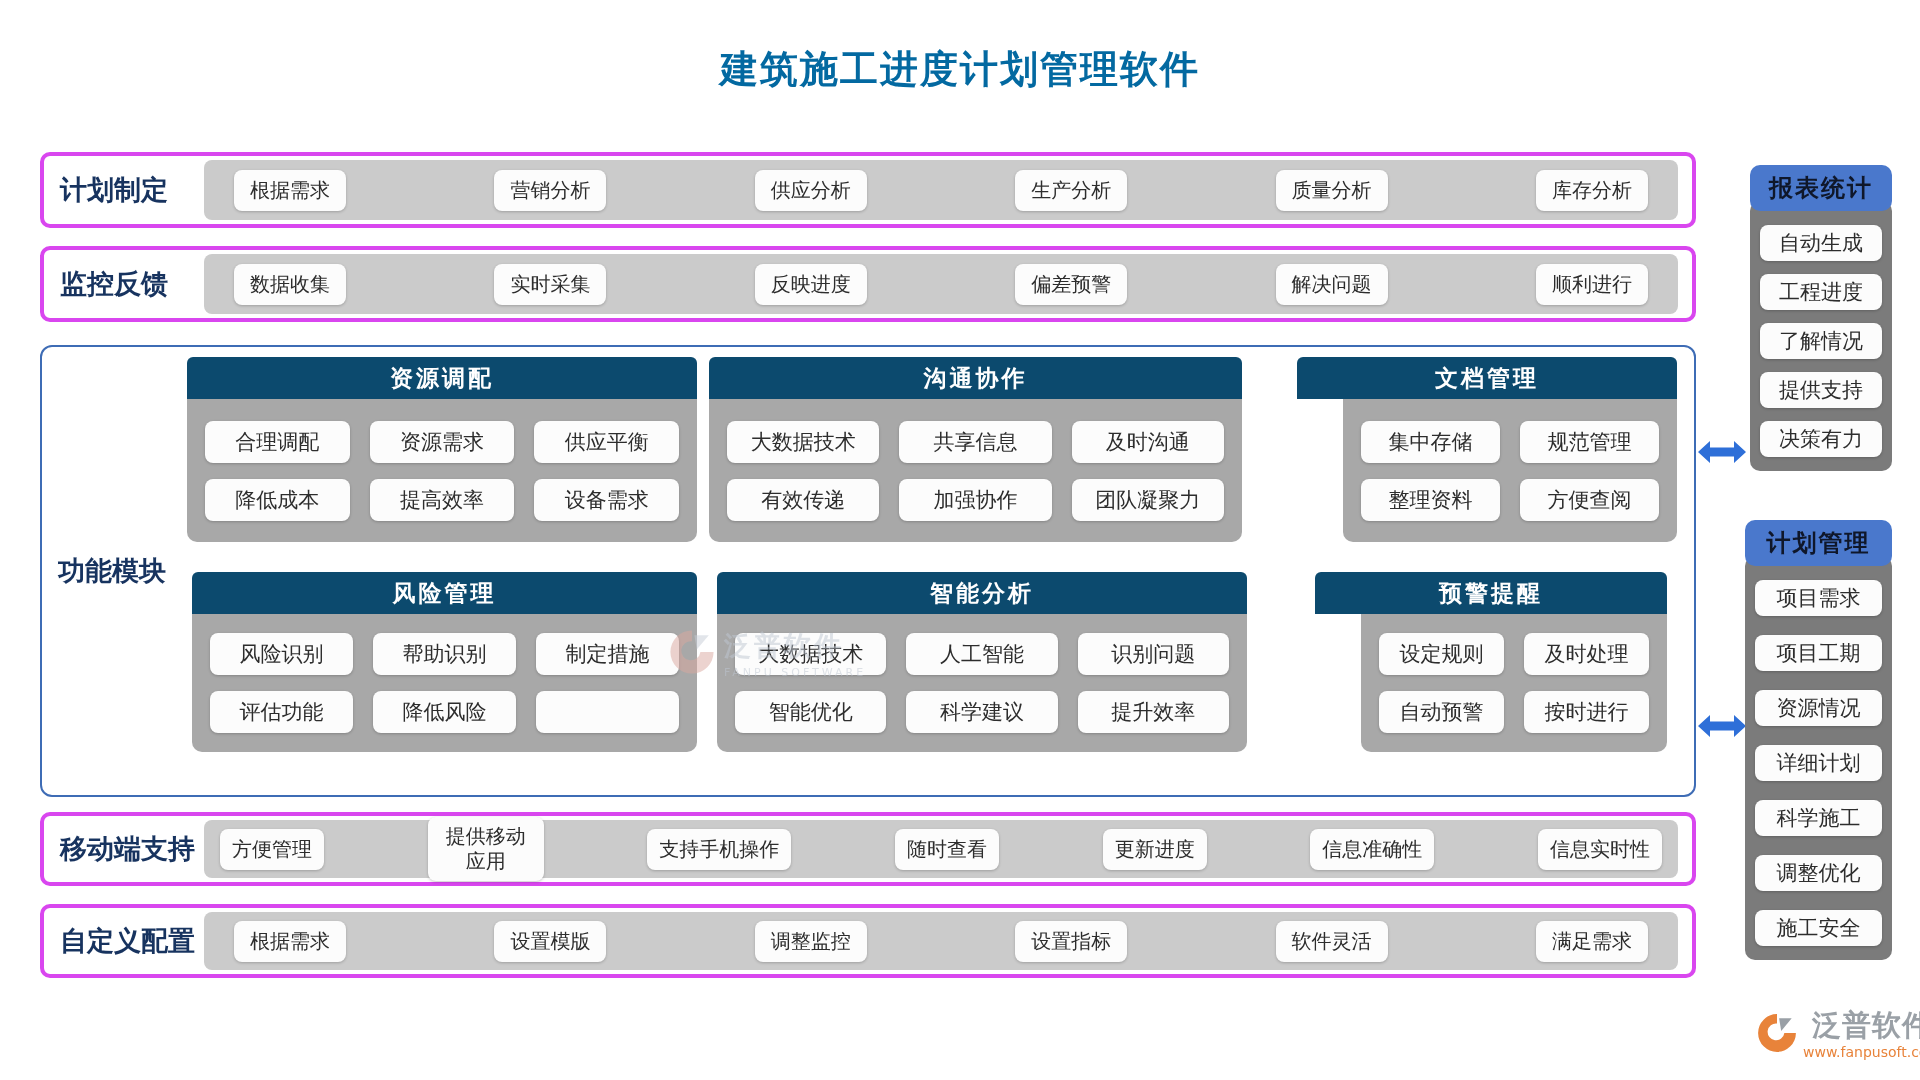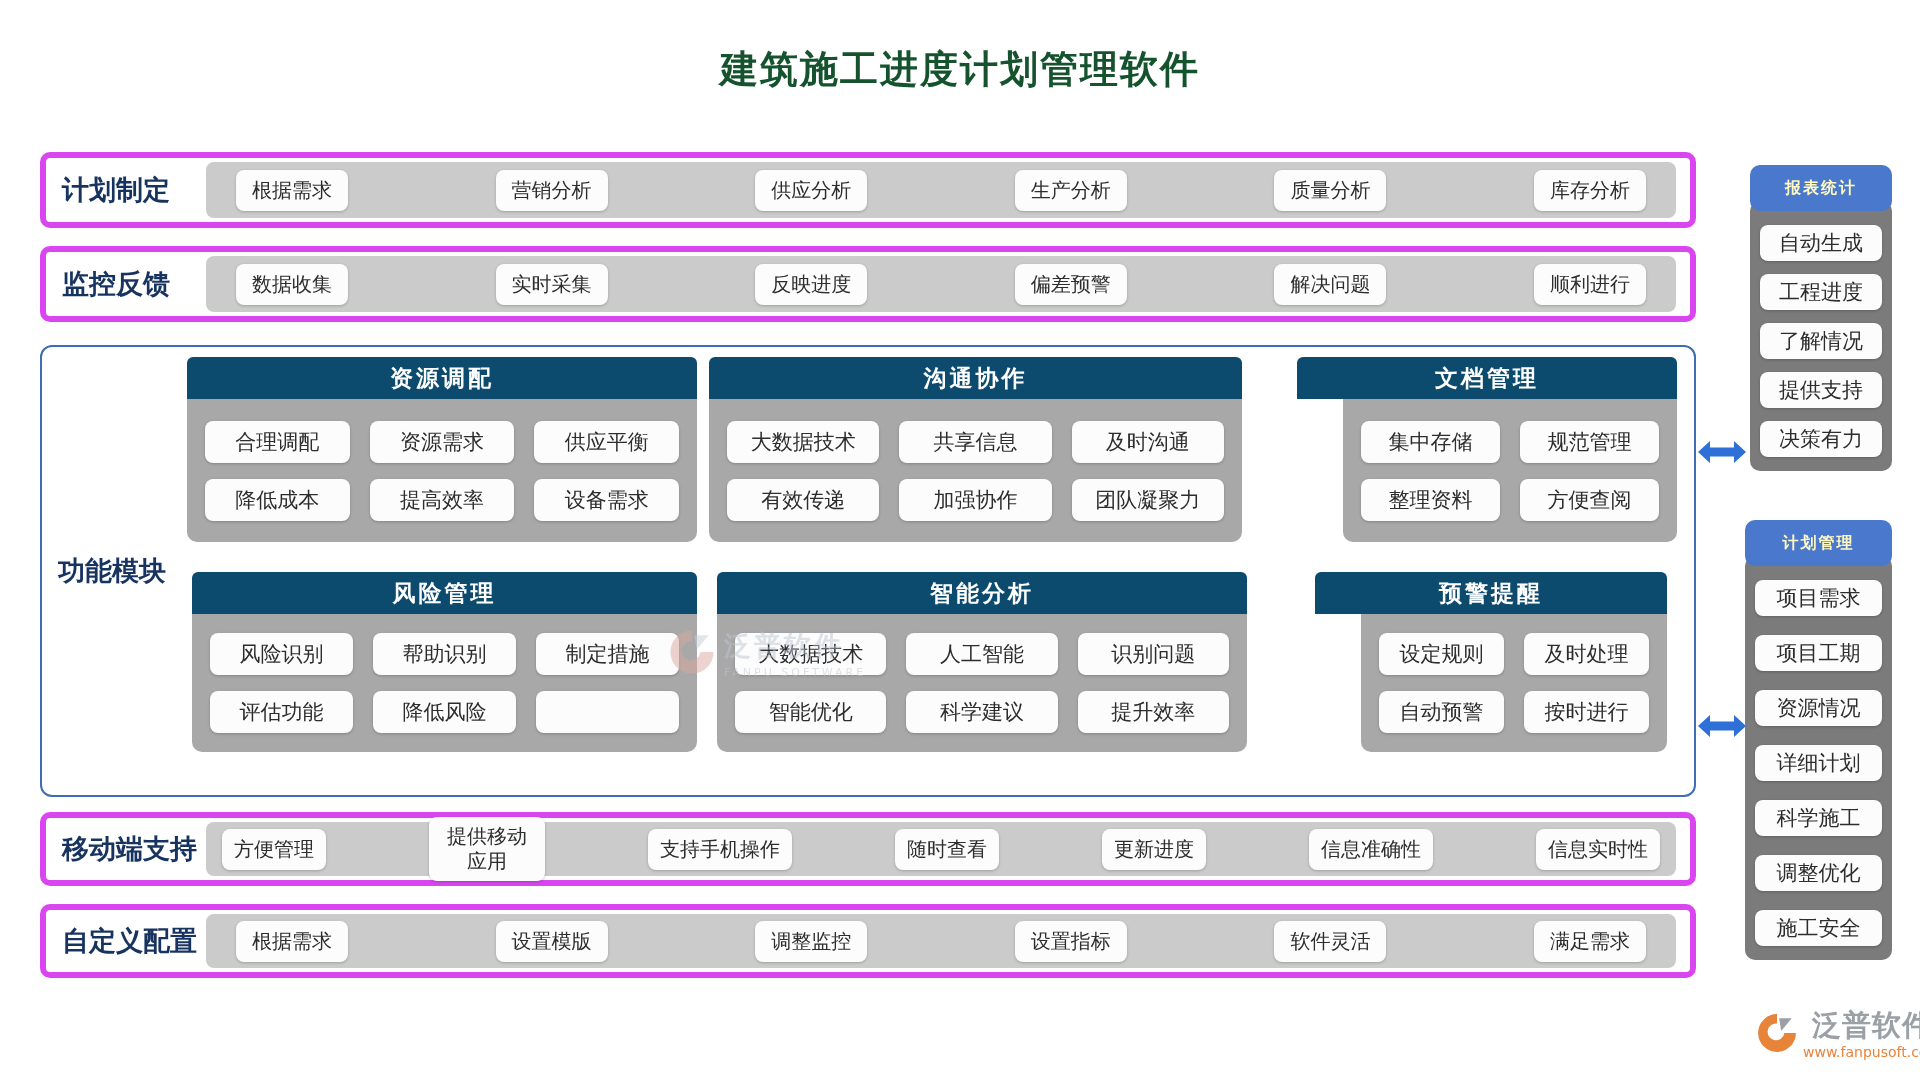--- a/index.html
+++ b/index.html
@@ -1,22 +1,22 @@
 <!DOCTYPE html>
 <html><head>
 <meta charset="utf-8">
 <style>
   html,body{margin:0;padding:0;background:#fff;}
   .page{position:relative;width:1920px;height:1080px;background:#ffffff;overflow:hidden;
         font-family:"DejaVu Sans","Liberation Sans",sans-serif;}
   .title{position:absolute;top:44px;left:0;width:100%;text-align:center;
-         font-size:38px;font-weight:bold;color:#14532d;letter-spacing:2px;}
+         font-size:38px;font-weight:bold;color:#0369a1;letter-spacing:2px;}
   
   .row{position:absolute;left:40px;width:1656px;display:flex;box-sizing:border-box;
-       border:6px solid #d946ef;border-radius:10px;background:#fff;}
+       border:4px solid #d946ef;border-radius:10px;background:#fff;}
   .row-label{width:160px;flex:0 0 160px;display:flex;align-items:center;padding-left:16px;
              font-weight:bold;font-size:27px;color:#17335f;box-sizing:border-box;}
   .row-bar{flex:1;background:#cbcbcb;border-radius:8px;margin:4px 14px 4px 0;
            display:flex;align-items:center;justify-content:space-between;padding:0 30px;gap:29px;}
   .chip{background:#fcfcfc;border-radius:8px;padding:7px 16px;font-size:20px;color:#2d2d2d;
         min-width:96px;text-align:center;box-shadow:0 1px 3px rgba(0,0,0,0.22);box-sizing:border-box;}
   .row-bar.tight{padding:0 16px;}
   .row-bar.tight .chip{min-width:88px;padding:7px 12px;}
   .chip.narrow{width:116px;min-width:128px;padding:3px 6px;line-height:1.25;}
   
@@ -27,22 +27,22 @@
   .panel{position:absolute;box-sizing:border-box;}
   .panel-header{height:42px;line-height:42px;background:#0c4a6e;color:#fff;text-align:center;
                 font-size:23px;font-weight:bold;letter-spacing:3px;border-radius:6px 6px 0 0;}
   .panel-body{background:#a8a8a8;border-radius:0 0 10px 10px;height:calc(100% - 42px);
               box-sizing:border-box;display:grid;gap:16px 20px;padding:16px 18px;align-content:center;}
   .cols3{grid-template-columns:repeat(3,1fr);}
   .cols2{grid-template-columns:repeat(2,1fr);margin-left:46px;}
   .panel-body .chip{min-width:0;padding:7px 8px;font-size:21px;min-height:38px;}
   
   .side-box{position:absolute;box-sizing:border-box;}
-  .side-header{height:46px;line-height:46px;background:#4a78cc;color:#fef9c3;text-align:center;
-               font-size:16px;font-weight:bold;letter-spacing:2px;border-radius:10px;
+  .side-header{height:46px;line-height:46px;background:#4a78cc;color:#0f172a;text-align:center;
+               font-size:24px;font-weight:bold;letter-spacing:2px;border-radius:10px;
                position:relative;z-index:2;}
   .side-body{background:#7b7b7b;border-radius:10px;margin-top:-10px;padding:24px 10px 14px 10px;
              display:flex;flex-direction:column;}
   .side-body .chip{min-width:0;font-size:21px;padding:4px 6px;}
   .side-body.gap13 .chip + .chip{margin-top:13px;}
   .side-body.gap19 .chip + .chip{margin-top:19px;}
   .arrow{position:absolute;width:48px;height:28px;}
   
   .watermark{position:absolute;left:668px;top:628px;display:flex;align-items:flex-start;gap:8px;
              opacity:0.5;pointer-events:none;}

